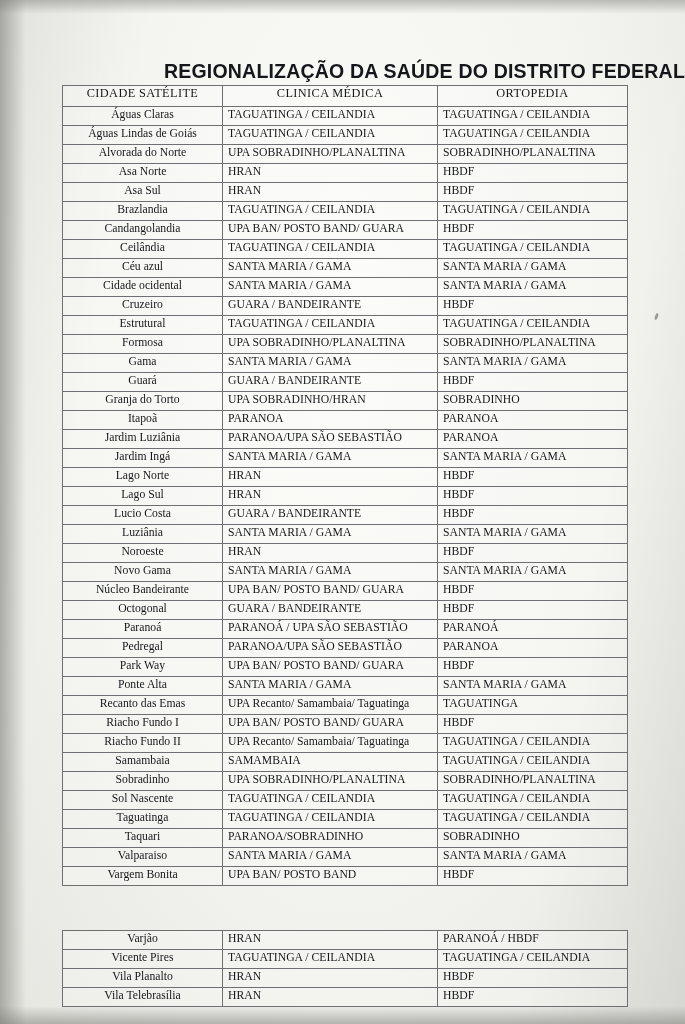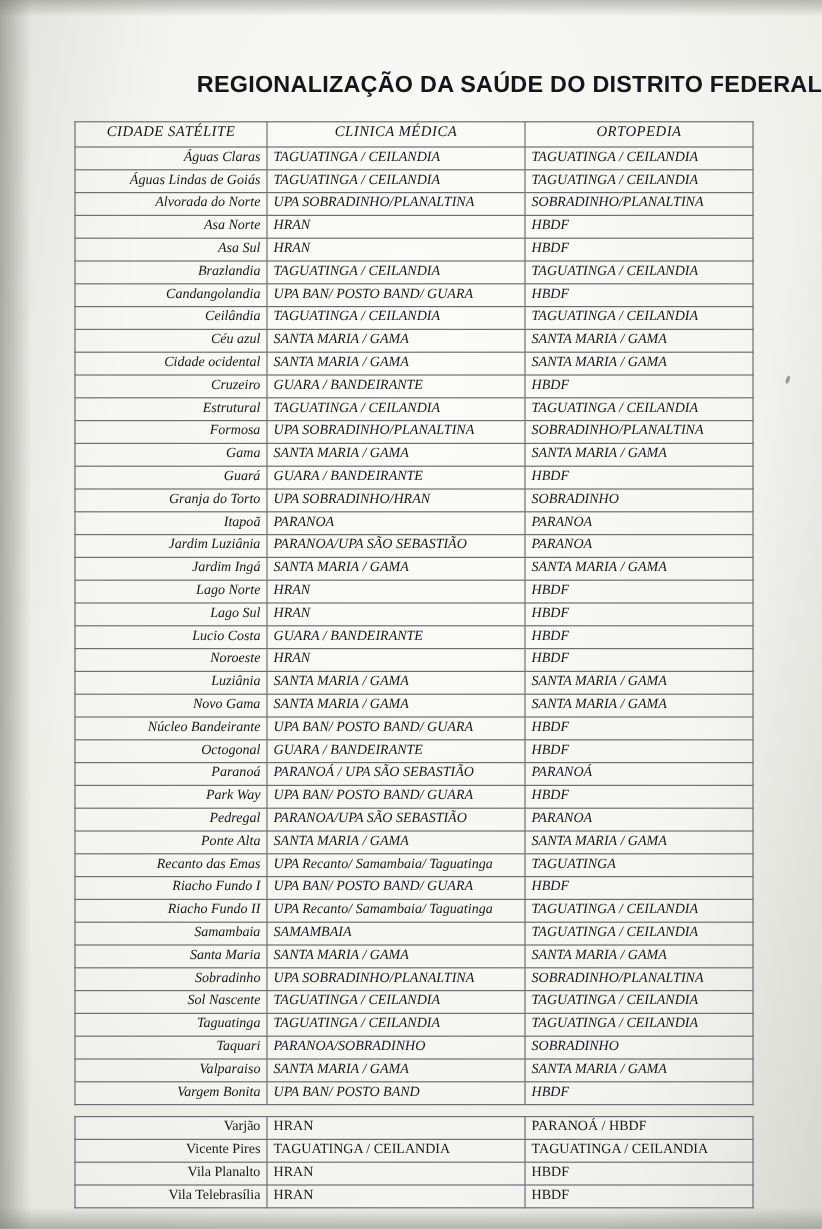--- a/index.html
+++ b/index.html
@@ -44,23 +44,22 @@
     color: #14161a;
   }
   table.reg-table {
     border-collapse: collapse;
     table-layout: fixed;
     background: rgba(255,255,255,0.25);
   }
   #table-main {
     position: absolute;
     left: 62px;
-    top: 101px;
+    top: 85px;
     width: 565px;
-    font-style: italic;
   }
   #table-extra {
     position: absolute;
     left: 62px;
     top: 930px;
     width: 565px;
     padding-left: 40px;
   }
   table.reg-table col.c1 { width: 160px; }
   table.reg-table col.c2 { width: 215px; }
@@ -76,21 +75,21 @@
     height: 15px;
   }
   table.reg-table th {
     text-align: center;
     font-weight: normal;
     font-size: 12.3px;
     letter-spacing: 0.4px;
     height: 17px;
   }
   td.city {
-    text-align: right;
+    text-align: center;
     white-space: normal;
   }
   td.clinic, td.ortho {
     text-align: left;
   }
   
   .speck {
     position: absolute;
     background: rgba(0,0,0,0.12);
     border-radius: 50%;
@@ -238,28 +237,28 @@
           <td class="city">Lago Sul</td>
           <td class="clinic">HRAN</td>
           <td class="ortho">HBDF</td>
         </tr>
         <tr>
           <td class="city">Lucio Costa</td>
           <td class="clinic">GUARA / BANDEIRANTE</td>
           <td class="ortho">HBDF</td>
         </tr>
         <tr>
+          <td class="city">Luziânia</td>
+          <td class="clinic">SANTA MARIA / GAMA</td>
+          <td class="ortho">SANTA MARIA / GAMA</td>
+        </tr>
+        <tr>
           <td class="city">Noroeste</td>
           <td class="clinic">HRAN</td>
           <td class="ortho">HBDF</td>
-        </tr>
-        <tr>
-          <td class="city">Luziânia</td>
-          <td class="clinic">SANTA MARIA / GAMA</td>
-          <td class="ortho">SANTA MARIA / GAMA</td>
         </tr>
         <tr>
           <td class="city">Novo Gama</td>
           <td class="clinic">SANTA MARIA / GAMA</td>
           <td class="ortho">SANTA MARIA / GAMA</td>
         </tr>
         <tr>
           <td class="city">Núcleo Bandeirante</td>
           <td class="clinic">UPA BAN/ POSTO BAND/ GUARA</td>
           <td class="ortho">HBDF</td>
@@ -268,30 +267,30 @@
           <td class="city">Octogonal</td>
           <td class="clinic">GUARA / BANDEIRANTE</td>
           <td class="ortho">HBDF</td>
         </tr>
         <tr>
           <td class="city">Paranoá</td>
           <td class="clinic">PARANOÁ / UPA SÃO SEBASTIÃO</td>
           <td class="ortho">PARANOÁ</td>
         </tr>
         <tr>
-          <td class="city">Park Way</td>
-          <td class="clinic">UPA BAN/ POSTO BAND/ GUARA</td>
-          <td class="ortho">HBDF</td>
-        </tr>
-        <tr>
           <td class="city">Pedregal</td>
           <td class="clinic">PARANOA/UPA SÃO SEBASTIÃO</td>
           <td class="ortho">PARANOA</td>
         </tr>
         <tr>
+          <td class="city">Park Way</td>
+          <td class="clinic">UPA BAN/ POSTO BAND/ GUARA</td>
+          <td class="ortho">HBDF</td>
+        </tr>
+        <tr>
           <td class="city">Ponte Alta</td>
           <td class="clinic">SANTA MARIA / GAMA</td>
           <td class="ortho">SANTA MARIA / GAMA</td>
         </tr>
         <tr>
           <td class="city">Recanto das Emas</td>
           <td class="clinic">UPA Recanto/ Samambaia/ Taguatinga</td>
           <td class="ortho">TAGUATINGA</td>
         </tr>
         <tr>
@@ -301,25 +300,20 @@
         </tr>
         <tr>
           <td class="city">Riacho Fundo II</td>
           <td class="clinic">UPA Recanto/ Samambaia/ Taguatinga</td>
           <td class="ortho">TAGUATINGA / CEILANDIA</td>
         </tr>
         <tr>
           <td class="city">Samambaia</td>
           <td class="clinic">SAMAMBAIA</td>
           <td class="ortho">TAGUATINGA / CEILANDIA</td>
-        </tr>
-        <tr>
-          <td class="city">Santa Maria</td>
-          <td class="clinic">SANTA MARIA / GAMA</td>
-          <td class="ortho">SANTA MARIA / GAMA</td>
         </tr>
         <tr>
           <td class="city">Sobradinho</td>
           <td class="clinic">UPA SOBRADINHO/PLANALTINA</td>
           <td class="ortho">SOBRADINHO/PLANALTINA</td>
         </tr>
         <tr>
           <td class="city">Sol Nascente</td>
           <td class="clinic">TAGUATINGA / CEILANDIA</td>
           <td class="ortho">TAGUATINGA / CEILANDIA</td>

